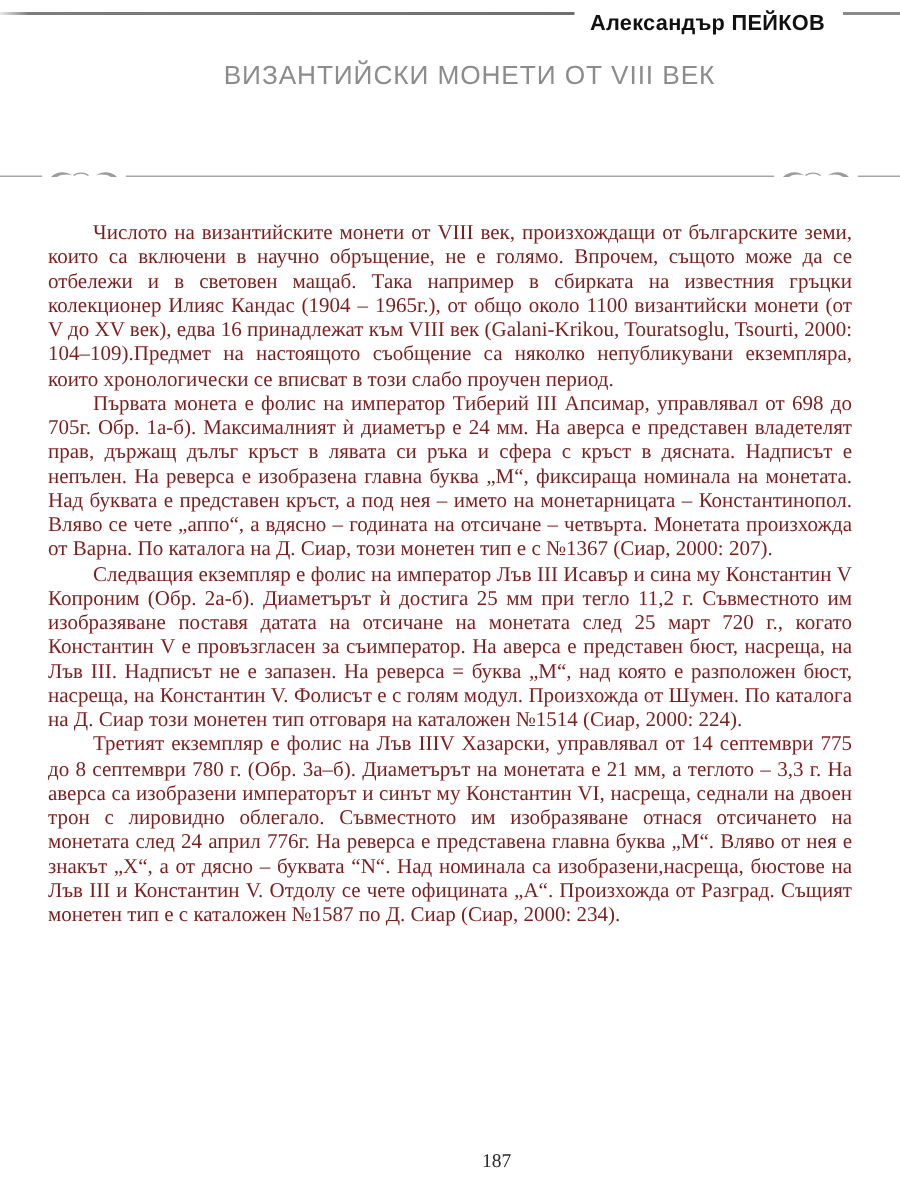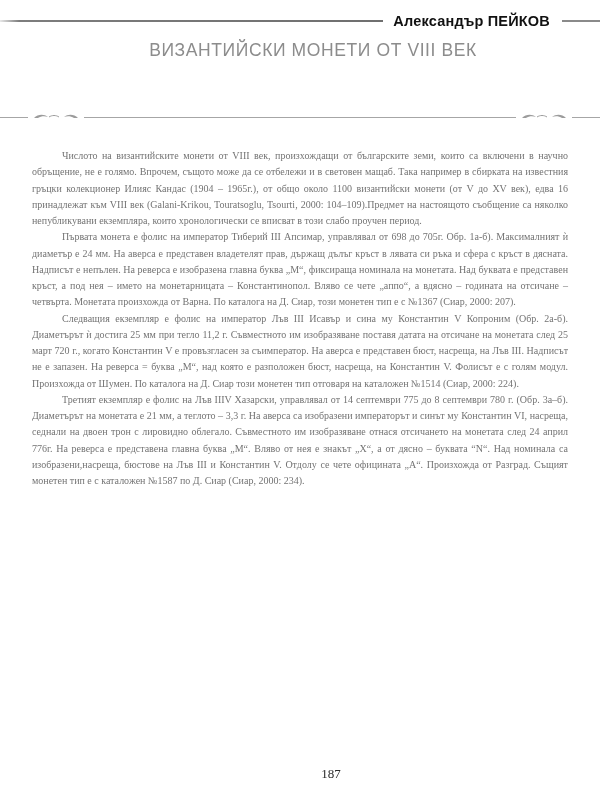--- a/index.html
+++ b/index.html
@@ -27,21 +27,21 @@
   }
 
   
   .running-head {
     position: absolute;
     top: 8px;
     left: 0;
     width: 600px;
     height: 26px;
     display: flex;
-    align-items: center;
+    align-items: flex-start;
     gap: 0;
   }
   .rh-rule-long {
     flex: 1 1 auto;
     height: 2px;
     background: linear-gradient(to right, #ffffff 0%, #7d7d7d 6%, #6f6f6f 100%);
     margin-right: 10px;
     margin-left: -4px;
   }
   .rh-author {
@@ -104,25 +104,25 @@
     margin: 0 4px;
   }
   .dv-orn svg { display: block; }
 
   
   .body-text {
     position: absolute;
     top: 148px;
     left: 32px;
     width: 536px;
-    font-size: 10px;
+    font-size: 14px;
     line-height: 16.25px;
     text-align: justify;
     text-justify: inter-word;
-    color: #737373;
+    color: #7f1d1d;
     font-family: "Liberation Serif", "DejaVu Serif", serif;
   }
   .body-text p {
     margin: 0;
     text-indent: 30px;
     hyphens: none;
   }
 
   
   .folio {

